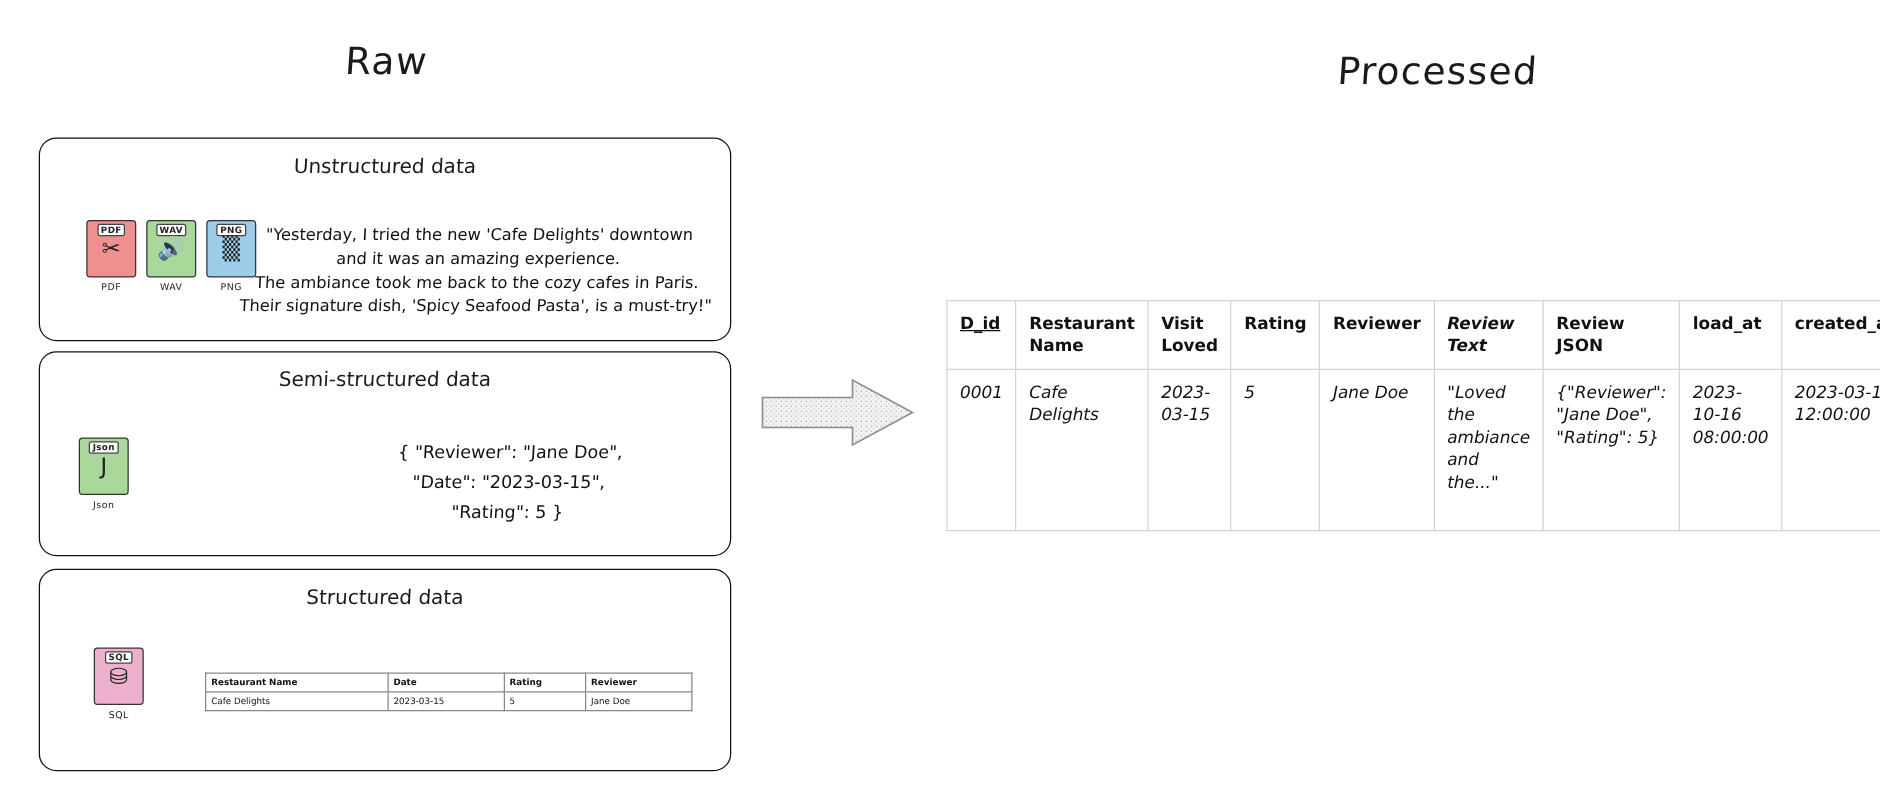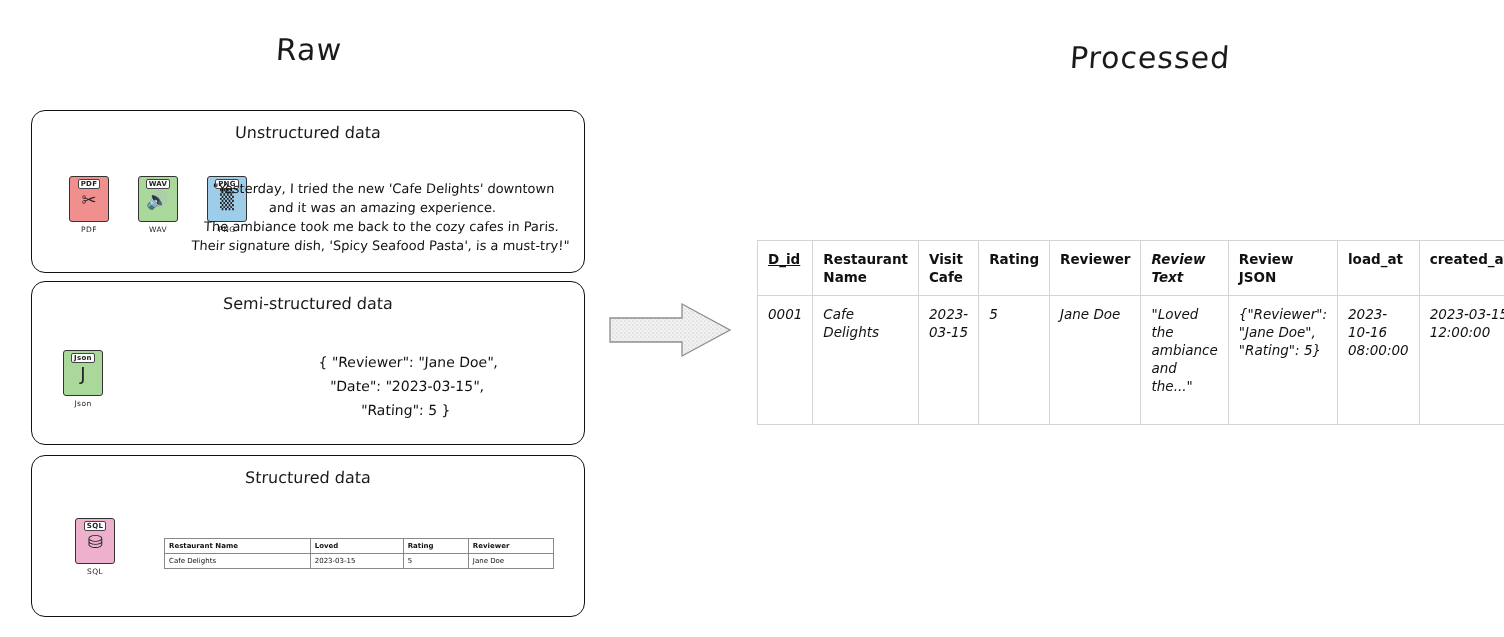--- a/index.html
+++ b/index.html
@@ -49,21 +49,21 @@
     text-align: center;
     font-size: 16px;
     color: #1a1a1a;
     transform: skewX(-3deg);
   }
 
   
   .file-icons {
     position: absolute;
     display: flex;
-    gap: 27px;
+    gap: 6px;
     align-items: flex-start;
   }
   #unstructured-icons { left: 36px; top: 65px; }
   .file-ico {
     width: 42px;
     display: flex;
     flex-direction: column;
     align-items: center;
   }
   .file-ico .sheet {
@@ -246,21 +246,21 @@
         <div class="glyph">⛁</div>
       </div>
       <div class="cap">SQL</div>
     </div>
   </div>
 
   <table id="mini-table">
     <thead>
       <tr>
         <th>Restaurant Name</th>
-        <th>Loved</th>
+        <th>Date</th>
         <th>Rating</th>
         <th>Reviewer</th>
       </tr>
     </thead>
     <tbody>
       <tr>
         <td>Cafe Delights</td>
         <td>2023-03-15</td>
         <td>5</td>
         <td>Jane Doe</td>
@@ -278,21 +278,21 @@
     </pattern>
   </defs>
   <polygon points="2,18 74,18 74,4 122,30 74,56 74,42 2,42" fill="url(#speck)" stroke="#8d8d8d" stroke-width="1.3"></polygon>
 </svg>
 
 <table id="processed-table">
   <thead>
     <tr>
       <th class="c-did">D_id</th>
       <th class="c-name">Restaurant Name</th>
-      <th class="c-visit">Visit Cafe</th>
+      <th class="c-visit">Visit Loved</th>
       <th class="c-rate">Rating</th>
       <th class="c-rev">Reviewer</th>
       <th class="c-text">Review Text</th>
       <th class="c-json">Review JSON</th>
       <th class="c-load">load_at</th>
       <th class="c-created">created_at</th>
     </tr>
   </thead>
   <tbody>
     <tr>

